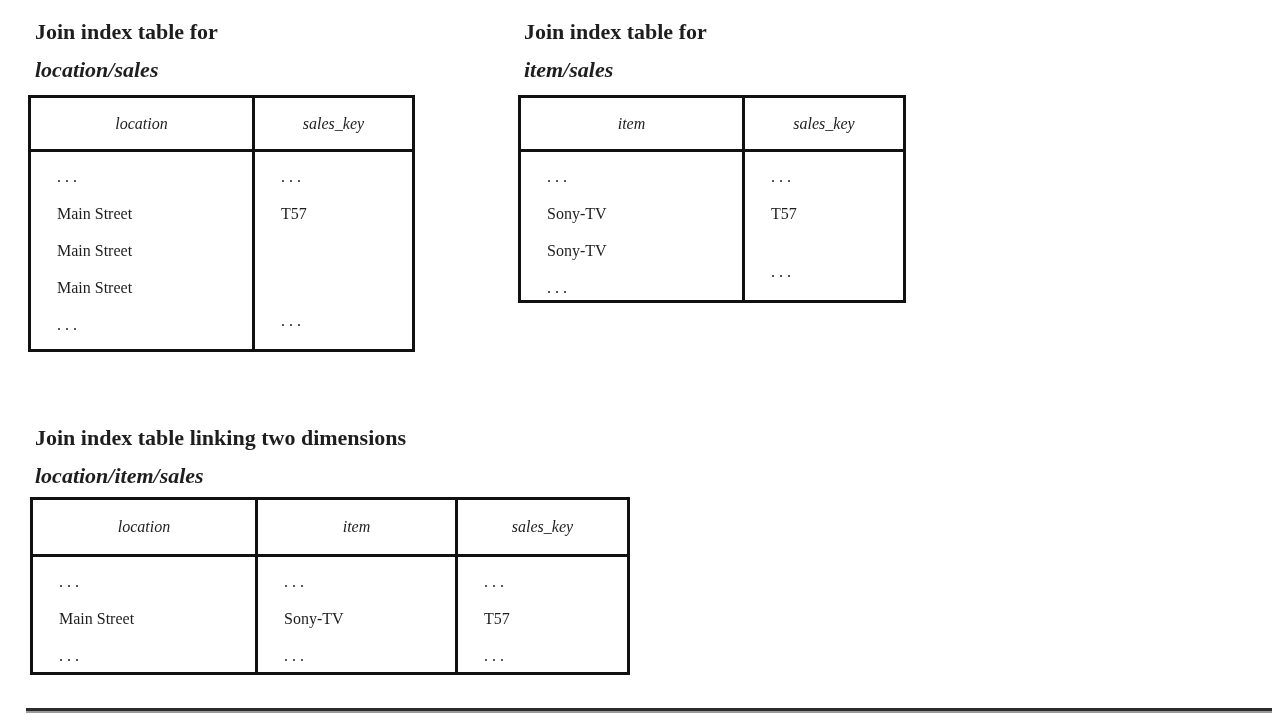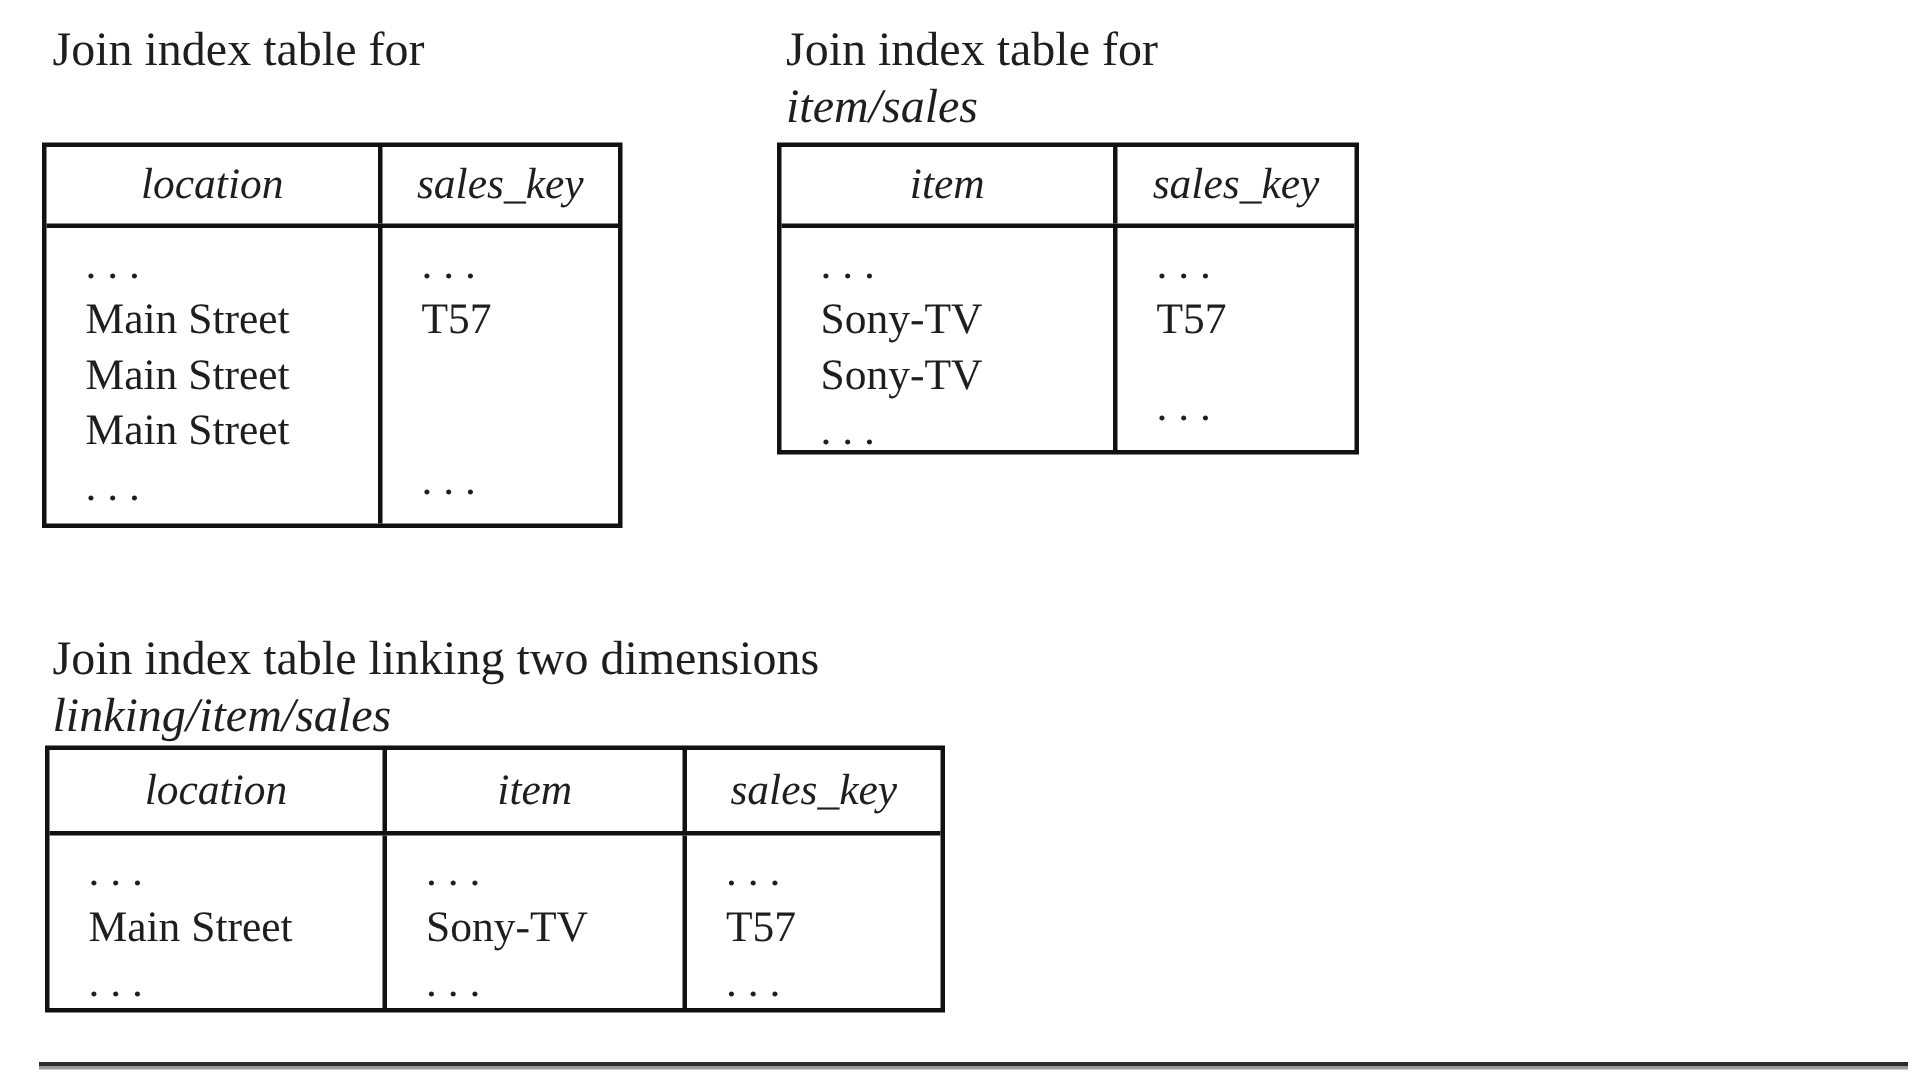--- a/index.html
+++ b/index.html
@@ -7,33 +7,33 @@
   .page {
     position: relative;
     width: 1280px;
     height: 720px;
     background: #ffffff;
     font-family: "Liberation Serif", "DejaVu Serif", serif;
     color: #1e1e1e;
     overflow: hidden;
   }
   
-  .cap { position: absolute; font-size: 32px; line-height: 38px; }
+  .cap { position: absolute; font-size: 22px; line-height: 38px; font-weight: bold; }
   .cap .l2 { font-style: italic; }
   .cap1 { left: 35px; top: 13px; }
   .cap2 { left: 524px; top: 13px; }
   .cap3 { left: 35px; top: 419px; }
   
   .jt {
     position: absolute;
     border: 3px solid #111111;
     background: #ffffff;
     display: flex;
     flex-direction: column;
-    font-size: 29px;
+    font-size: 16px;
   }
   .t1 { left: 28px;  top: 95px;  width: 387px; height: 257px; }
   .t2 { left: 518px; top: 95px;  width: 388px; height: 208px; }
   .t3 { left: 30px;  top: 497px; width: 600px; height: 178px; }
   .hrow { display: flex; border-bottom: 3px solid #111111; height: 54px; flex: none; }
   .t3 .hrow { height: 57px; }
   .hc {
     font-style: italic;
     text-align: center;
     display: flex;
@@ -69,20 +69,21 @@
     border-bottom: 2px solid #9a9a9a;
   }
 </style>
 </head>
 <body>
 
 <div class="page">
 
   <div class="cap cap1">
     <div class="l1">Join index table for</div>
+    <div class="l2">location/sales</div>
   </div>
 
   <div class="cap cap2">
     <div class="l1">Join index table for</div>
     <div class="l2">item/sales</div>
   </div>
 
   <div class="jt t1">
     <div class="hrow">
       <div class="hc w0">location</div>
@@ -119,21 +120,21 @@
       <div class="col w1">
         <div class="line">. . .</div>
         <div class="line">T57</div>
         <div class="line">. . .</div>
       </div>
     </div>
   </div>
 
   <div class="cap cap3">
     <div class="l1">Join index table linking two dimensions</div>
-    <div class="l2">linking/item/sales</div>
+    <div class="l2">location/item/sales</div>
   </div>
 
   <div class="jt t3">
     <div class="hrow">
       <div class="hc w0">location</div>
       <div class="hc w1">item</div>
       <div class="hc w2">sales_key</div>
     </div>
     <div class="body">
       <div class="col w0">

